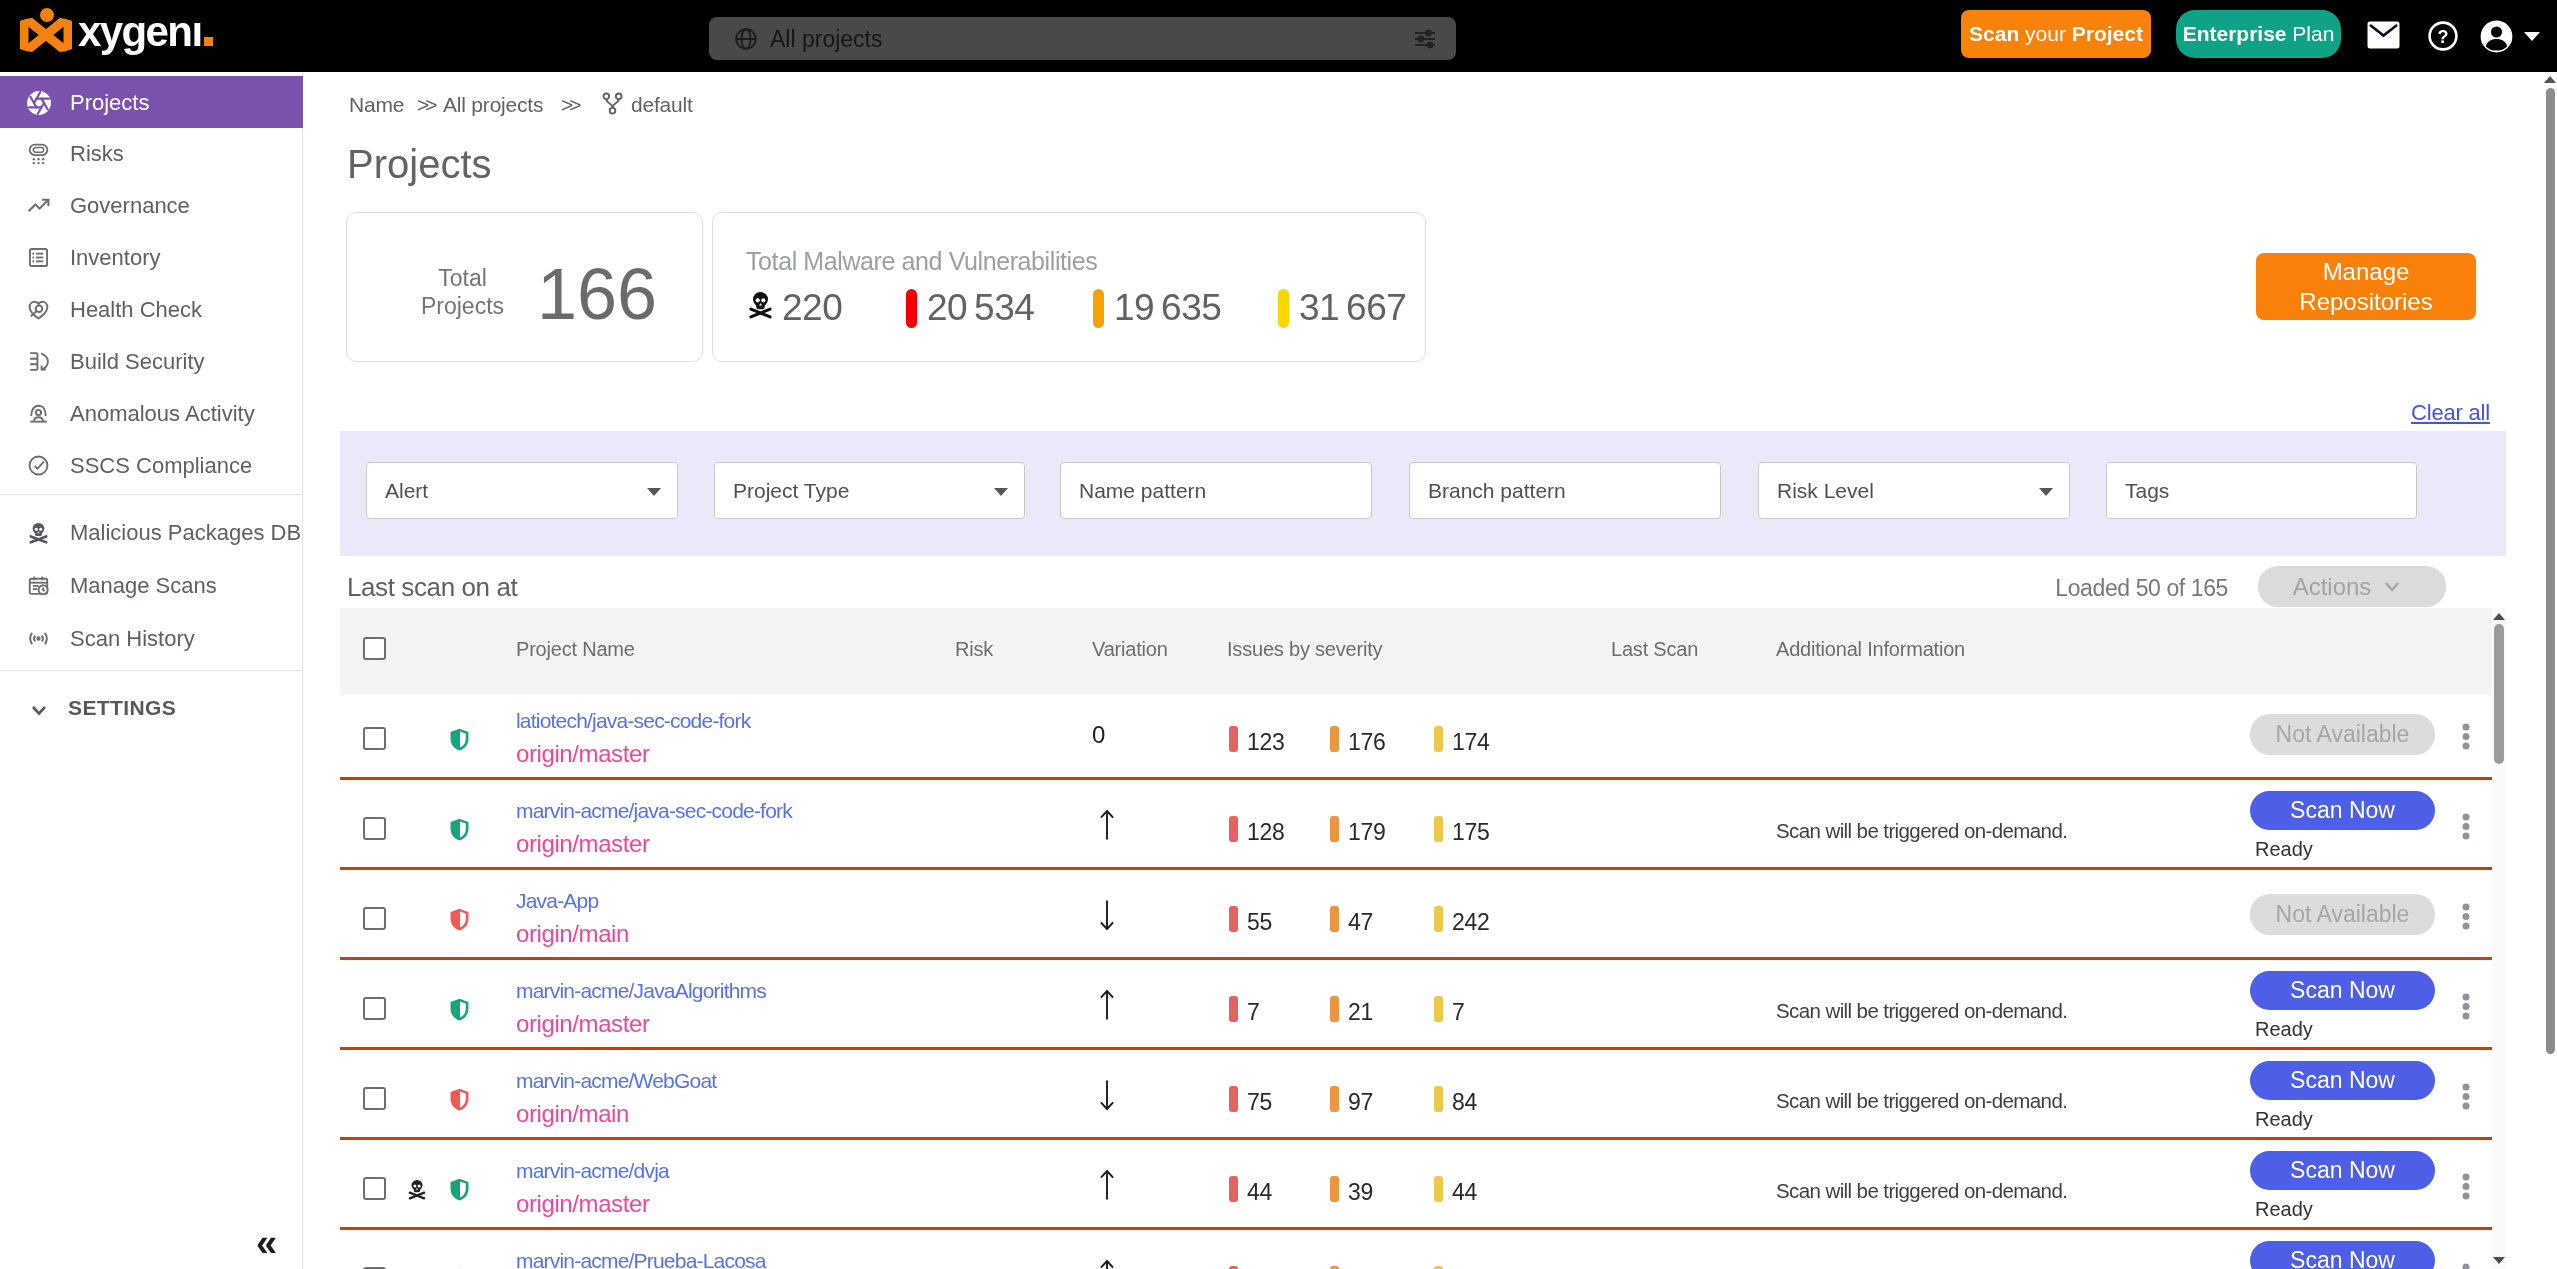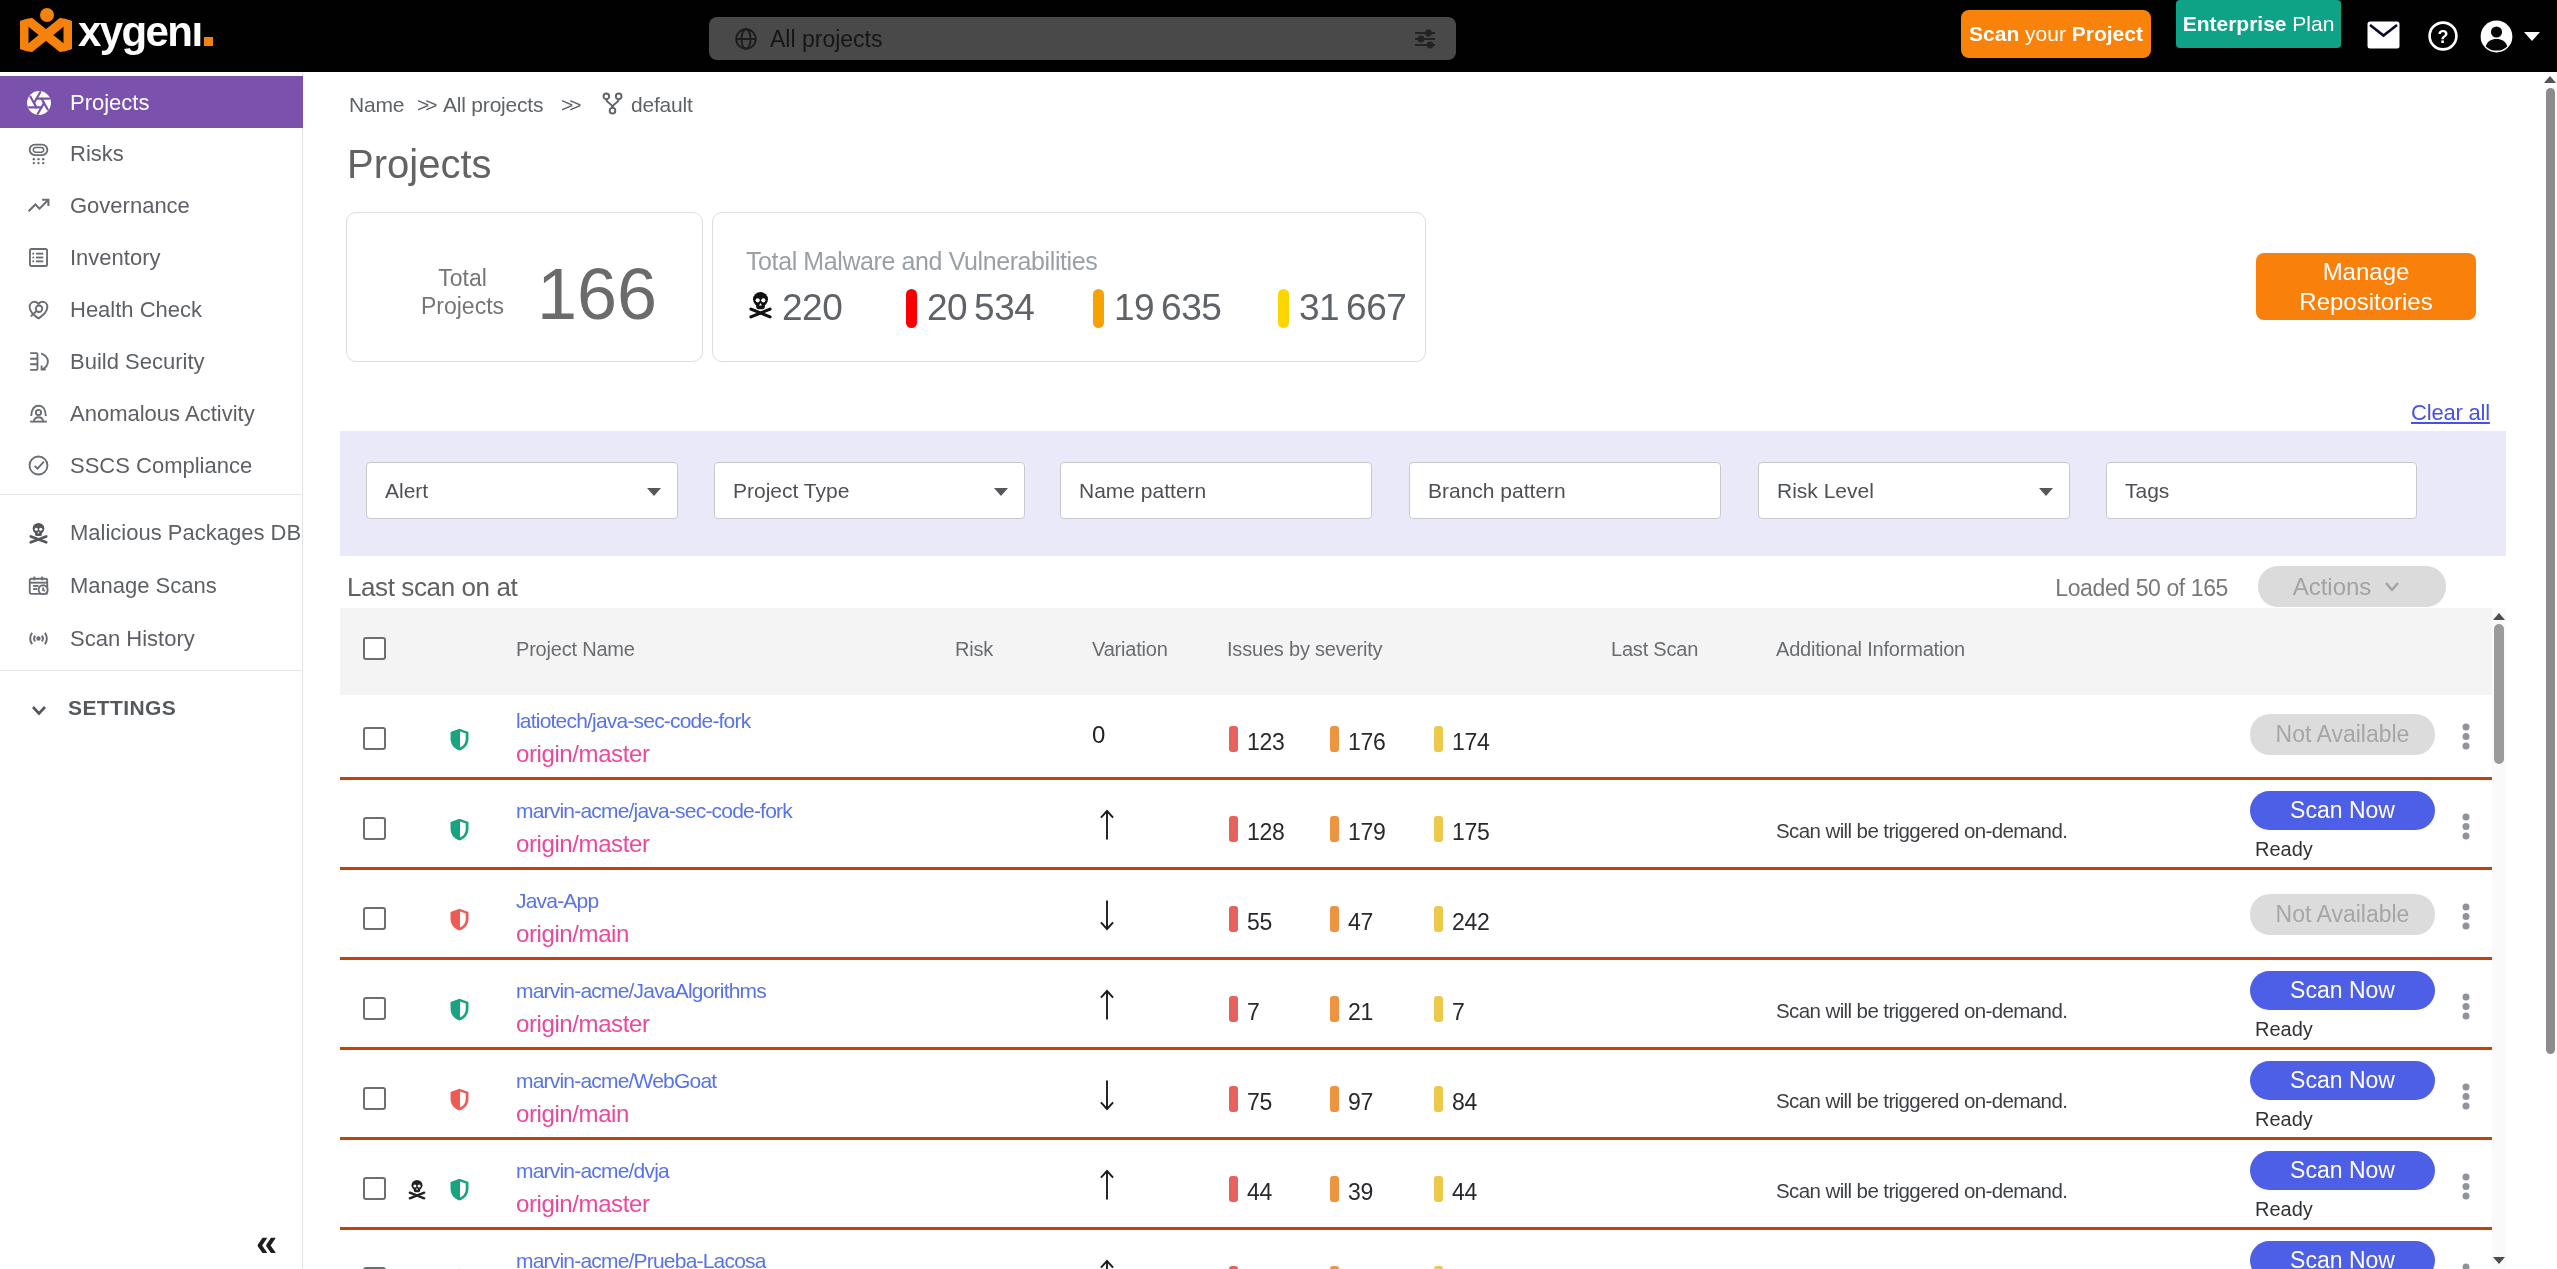--- a/index.html
+++ b/index.html
@@ -6,21 +6,21 @@
 html,body{width:2557px;height:1269px;overflow:hidden;background:#fff}
 body{font-family:"Liberation Sans",sans-serif;position:relative}
 #page{position:absolute;left:0;top:0;width:2557px;height:1269px;overflow:hidden}
 .abs{position:absolute}
 
 #topbar{position:absolute;left:0;top:0;width:2557px;height:72px;background:#010101}
 #logotxt{position:absolute;left:78px;top:8px;font-size:42px;font-weight:700;color:#fff;letter-spacing:-1.6px}
 #search{position:absolute;left:709px;top:17px;width:747px;height:43px;background:#494949;border-radius:8px}
 #search .txt{position:absolute;left:61px;top:9px;font-size:23px;color:#161616}
 #scanbtn{position:absolute;left:1961px;top:10px;width:190px;height:48px;background:#f8820a;border-radius:8px;color:#fff;font-size:21px;text-align:center;line-height:48px;white-space:nowrap}
-#planbtn{position:absolute;left:2176px;top:0;width:165px;height:48px;background:#0ea387;border-radius:4px;color:#fff;font-size:21px;text-align:center;line-height:48px;white-space:nowrap}
+#planbtn{position:absolute;left:2176px;top:10px;width:165px;height:48px;background:#0ea387;border-radius:19px;color:#fff;font-size:21px;text-align:center;line-height:48px;white-space:nowrap}
 
 #sidebar{position:absolute;left:0;top:72px;width:303px;height:1197px;background:#fff;border-right:1px solid #e2e2e2}
 .nav{position:absolute;left:0;width:303px;height:52px;color:#5d6166;font-size:22px}
 .nav .lbl{position:absolute;left:70px;top:14px}
 .nav svg{position:absolute;left:26px;top:14px}
 .nav.sel{background:#7a51ad;color:#fff}
 .divider{position:absolute;left:0;width:302px;height:1px;background:#e4e4e4}
 #settings{position:absolute;left:68px;top:696px;font-size:21px;font-weight:700;color:#55595e;letter-spacing:.4px}
 #collapse{position:absolute;left:256px;top:1222px;font-size:38px;font-weight:700;color:#1e1e1e}
 

